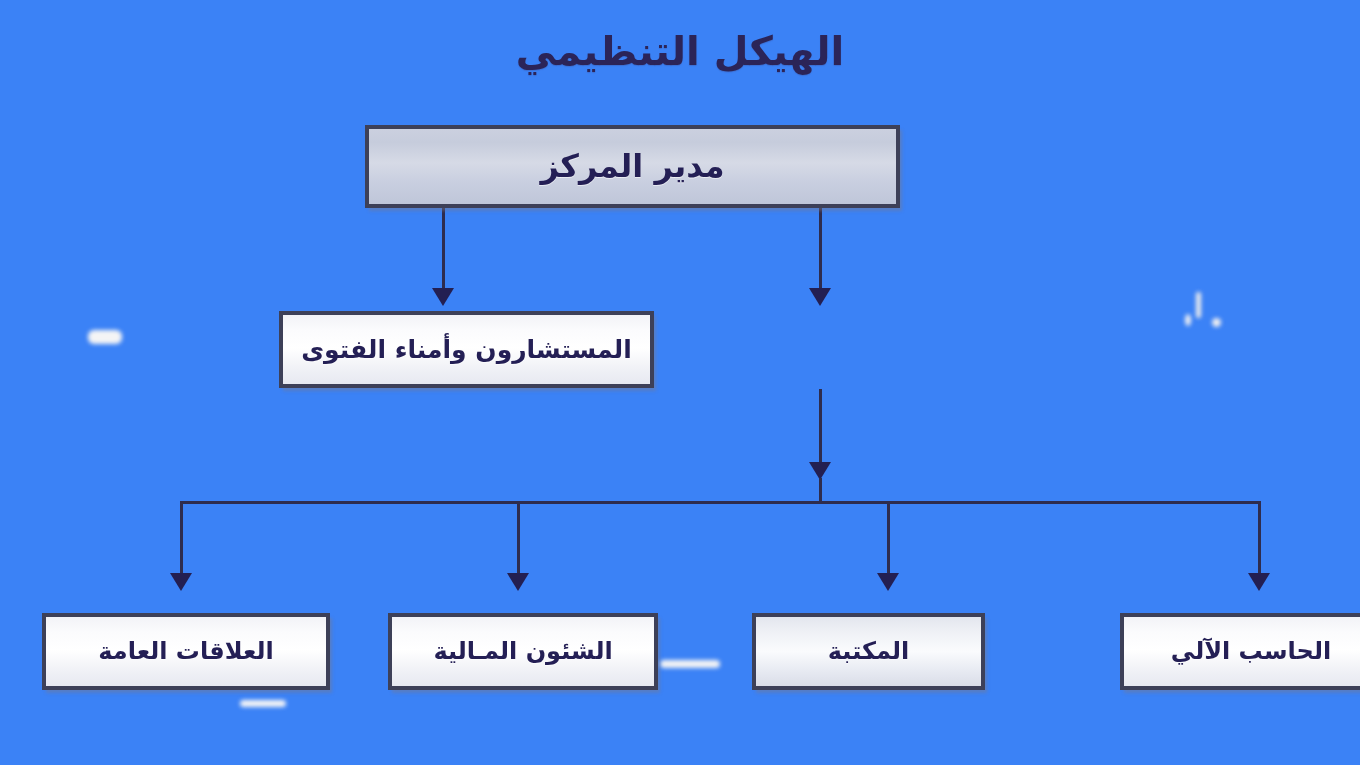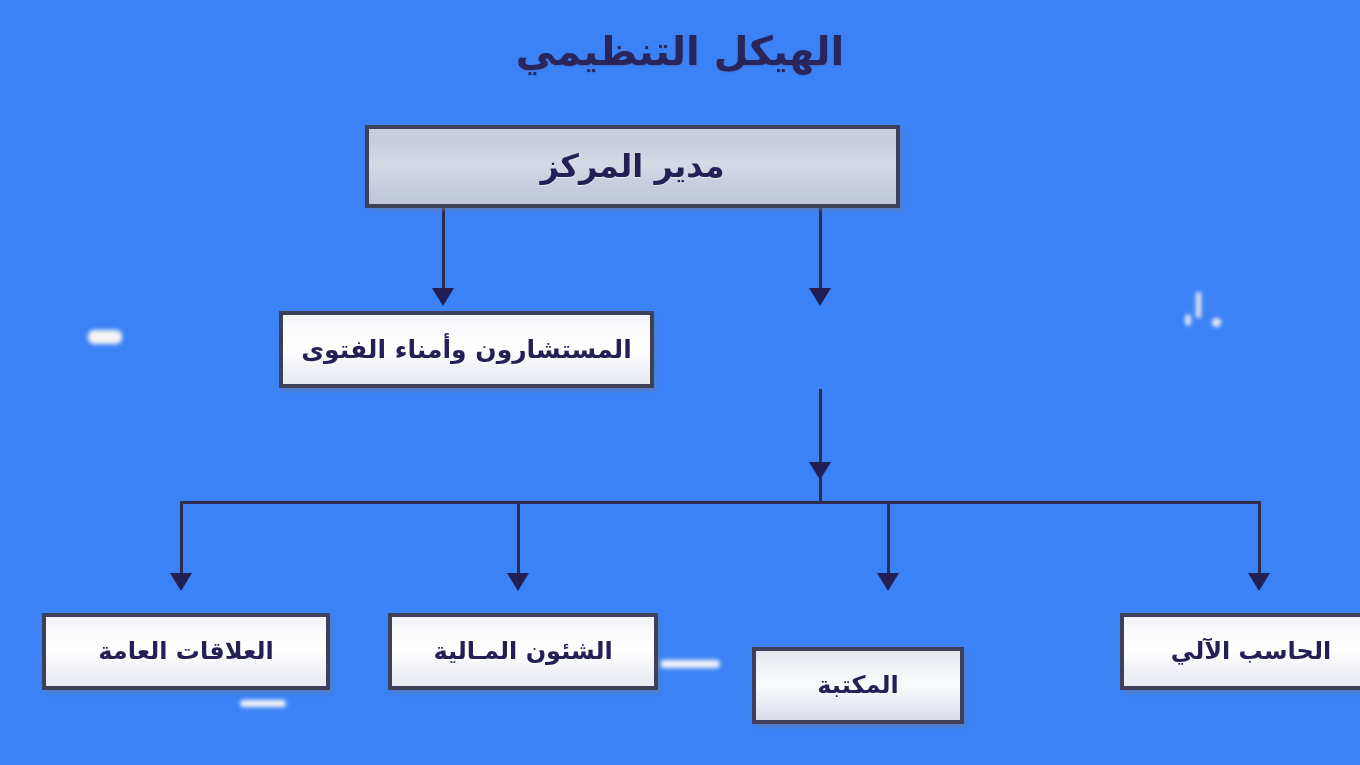--- a/index.html
+++ b/index.html
@@ -89,21 +89,21 @@
         #e3e6ee 0%, #eef0f5 20%, #fafbfd 50%,
         #e6e9f1 80%, #dadde8 100%);
   }
 
   
   #node-director        { left: 365px;  top: 125px; width: 535px; height: 83px;  font-size: 32px; }
   #node-advisors        { left: 255px;  top: 311px; width: 375px; height: 77px;  font-size: 25px; margin-left: 24px; }
   #node-technical       { left: 682px;  top: 311px; width: 273px; height: 77px;  font-size: 26px; }
   #node-public-relations{ left: 42px;   top: 613px; width: 288px; height: 77px;  font-size: 24px; }
   #node-finance         { left: 388px;  top: 613px; width: 270px; height: 77px;  font-size: 24px; }
-  #node-library         { left: 752px;  top: 647px; width: 212px; height: 77px;  font-size: 24px; }
+  #node-library         { left: 752px;  top: 613px; width: 233px; height: 77px;  font-size: 24px; }
   #node-computer        { left: 1120px; top: 613px; width: 262px; height: 77px;  font-size: 24px; }
 
   
   .vline {
     position: absolute;
     width: 3px;
     background: #2e2c4e;
   }
   .hline {
     position: absolute;

